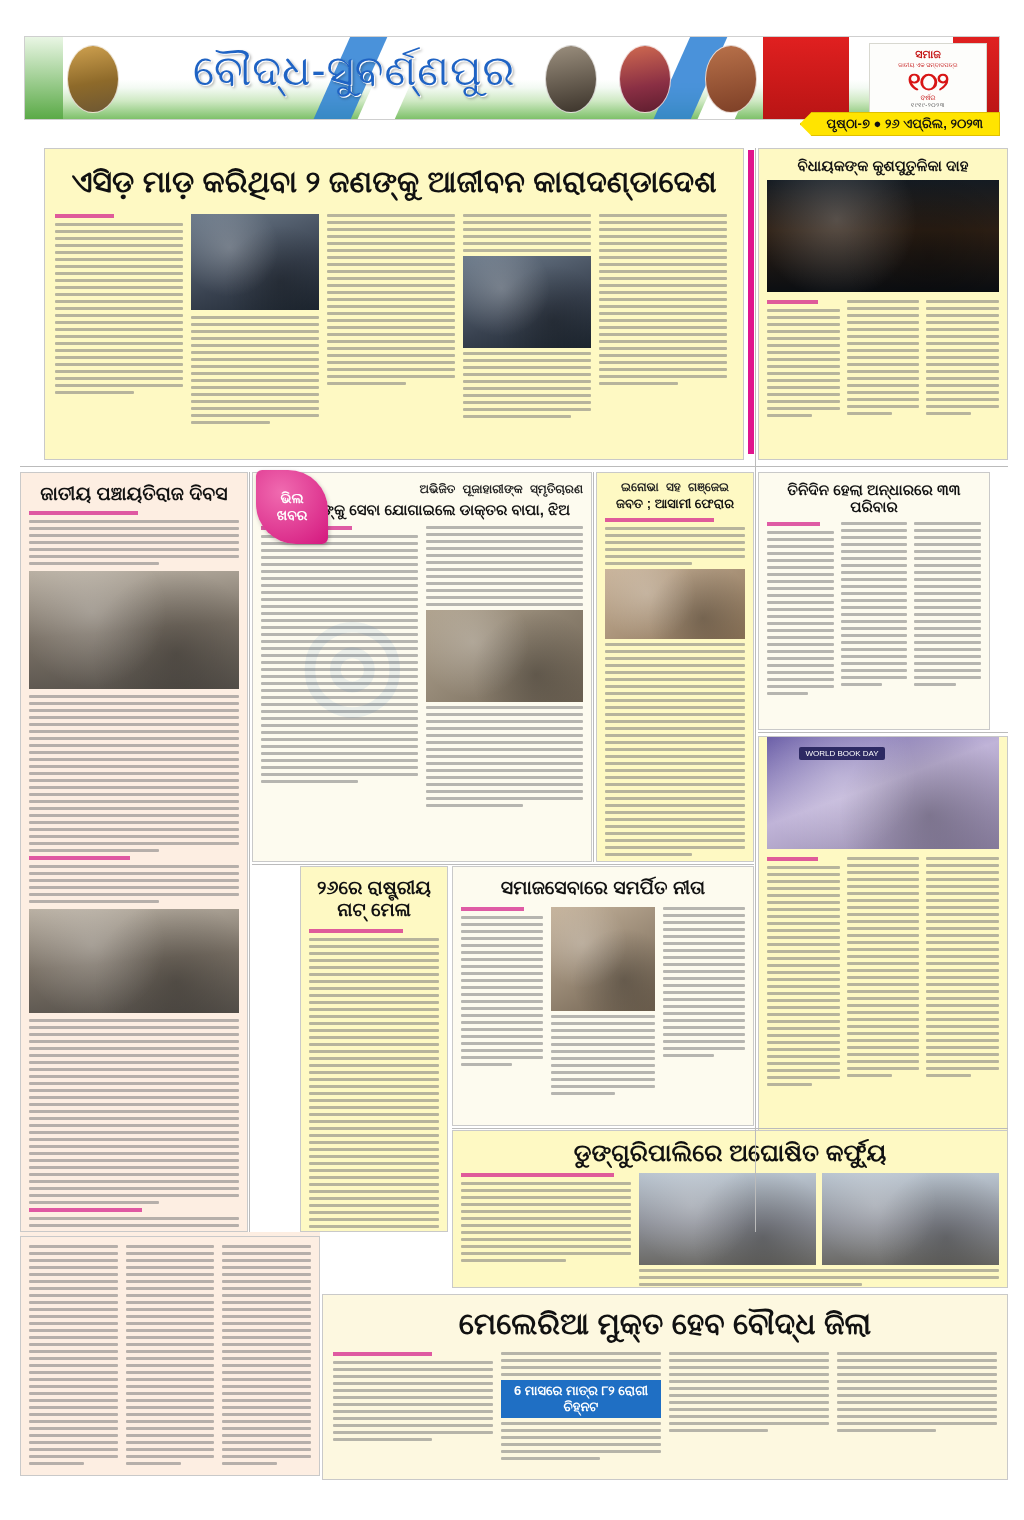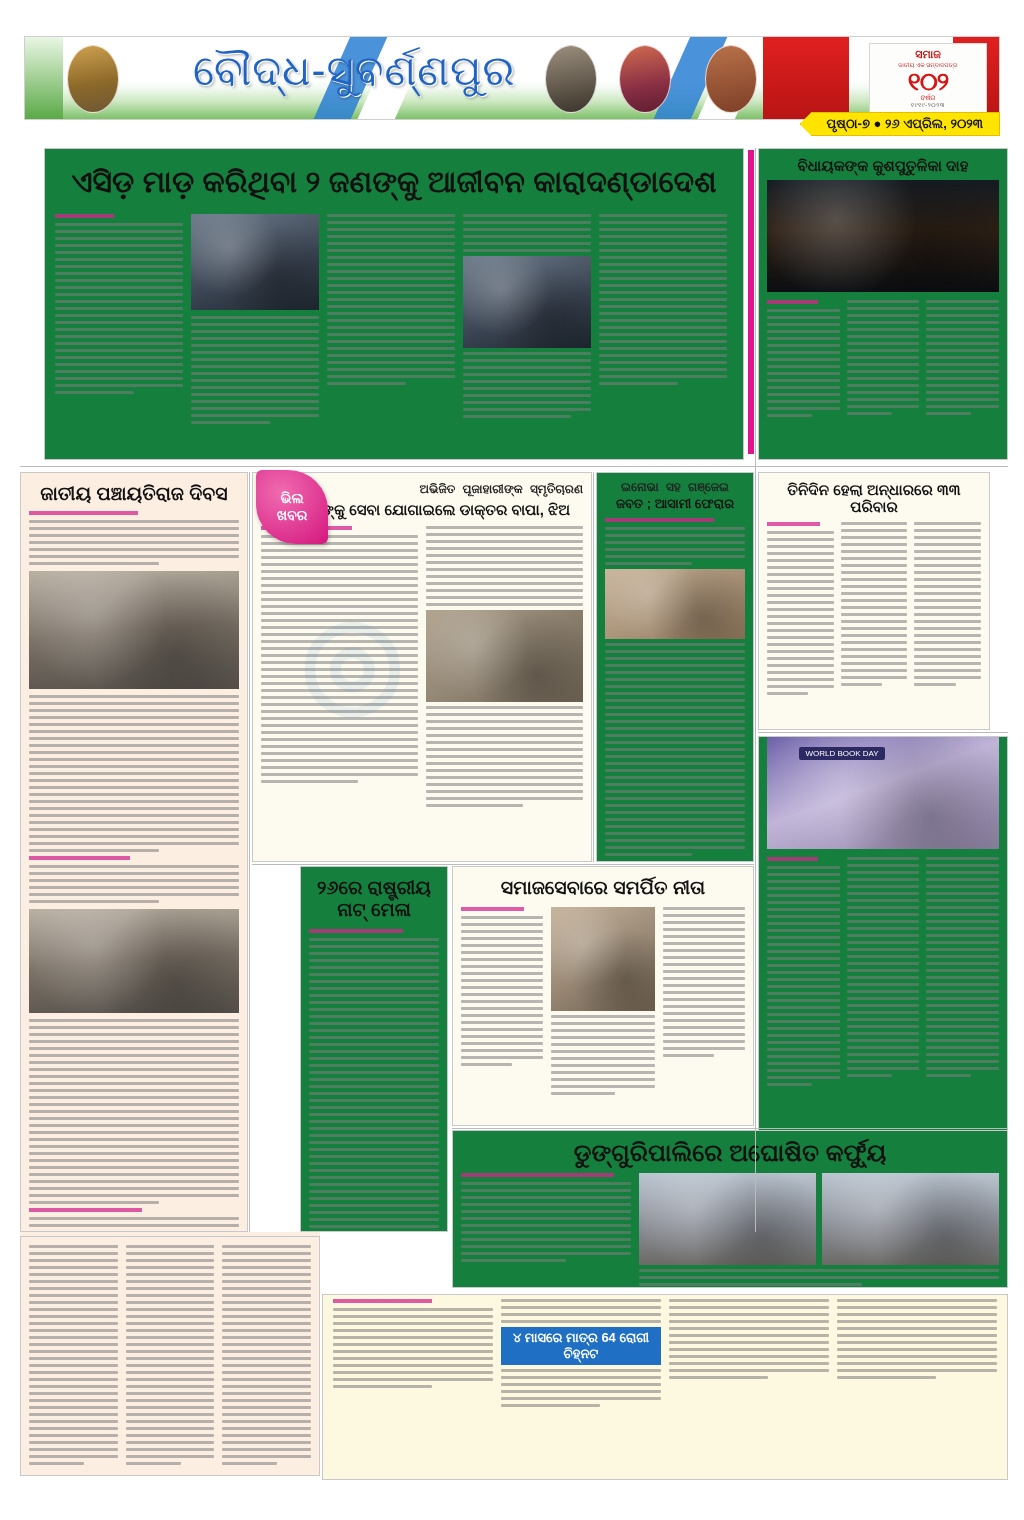--- a/index.html
+++ b/index.html
@@ -72,21 +72,21 @@
     font-size: 13px; font-weight: bold; color: #111;
     clip-path: polygon(12px 0, 100% 0, 100% 100%, 12px 100%, 0 50%);
     white-space: nowrap;
     z-index: 5;
   }
 
   
   .box { position: absolute; border: 1px solid #c9c9c9; overflow: hidden; }
   .bg-cream  { background: #fdfbef; }
   .bg-peach  { background: #fdeee2; }
-  .bg-white  { background: #15803d; }
+  .bg-white  { background: #fef9c3; }
   .bg-lyell  { background: #fdf8e0; }
 
   .hl {
     font-weight: bold; color: #111; text-align: center;
     line-height: 1.15;
     font-family: "Liberation Sans", sans-serif;
   }
   .hl-xxl { font-size: 30px; }
   .hl-xl  { font-size: 24px; }
   .hl-l   { font-size: 19px; }
@@ -1039,20 +1039,21 @@
           <div class="ln"></div>
           <div class="ln"></div>
           <div class="ln short"></div>
       </div>
     </div>
   </div>
 
   <div class="box bg-peach" style="left:20px; top:1232px; width:300px; height:4px; border:none;"></div>
 
   <div class="box bg-lyell" style="left:322px; top:1294px; width:686px; height:186px;">
+    <div class="hl hl-xxl" style="padding:12px 8px 6px 8px;">ମେଲେରିଆ ମୁକ୍ତ ହେବ ବୌଦ୍ଧ ଜିଲା</div>
     <div style="display:flex; gap:8px; padding:4px 10px 0 10px;">
       <div style="flex:1">
         <div class="dateline" style="width:62%"></div>
         <div class="ln"></div>
           <div class="ln"></div>
           <div class="ln"></div>
           <div class="ln"></div>
         <div class="ln"></div>
           <div class="ln"></div>
           <div class="ln"></div>
@@ -1061,21 +1062,21 @@
           <div class="ln"></div>
           <div class="ln"></div>
           <div class="ln short"></div>
       </div>
       <div style="flex:1">
         <div class="ln"></div>
           <div class="ln"></div>
           <div class="ln"></div>
           <div class="ln"></div>
         <div style="margin:3px 0 4px 0;">
-          <div class="blue-strip">୪ ମାସରେ ମାତ୍ର 64 ରୋଗୀ ଚିହ୍ନଟ</div>
+          <div class="blue-strip">6 ମାସରେ ମାତ୍ର ୮୨ ରୋଗୀ ଚିହ୍ନଟ</div>
         </div>
         <div class="ln"></div>
           <div class="ln"></div>
           <div class="ln"></div>
           <div class="ln"></div>
         <div class="ln"></div>
           <div class="ln short"></div>
       </div>
       <div style="flex:1">
         <div class="ln"></div>

